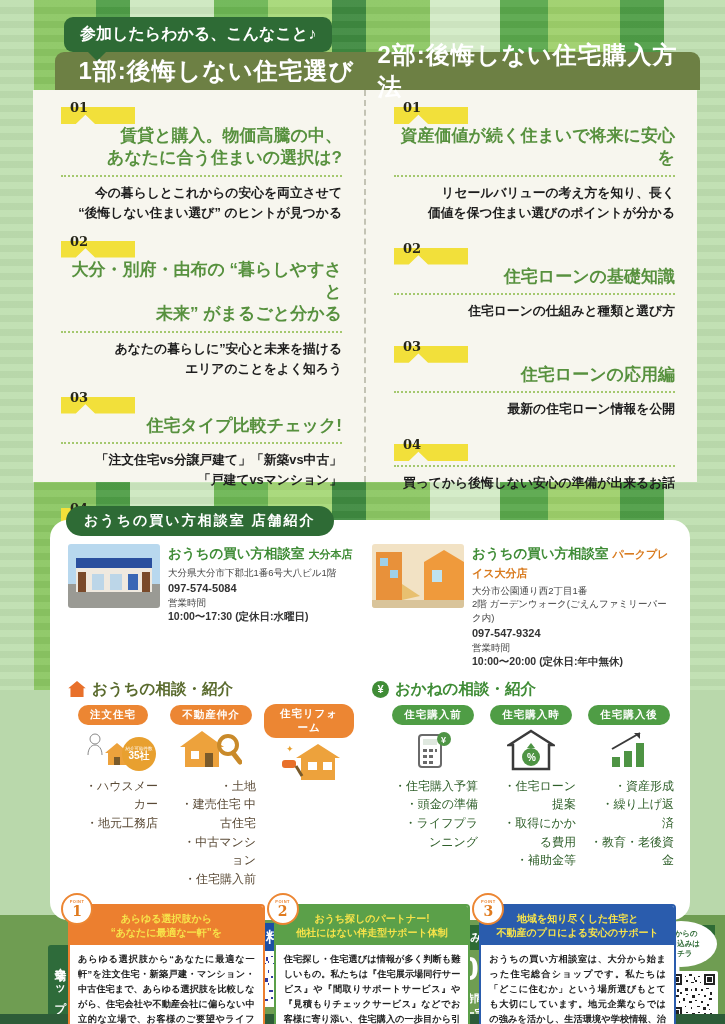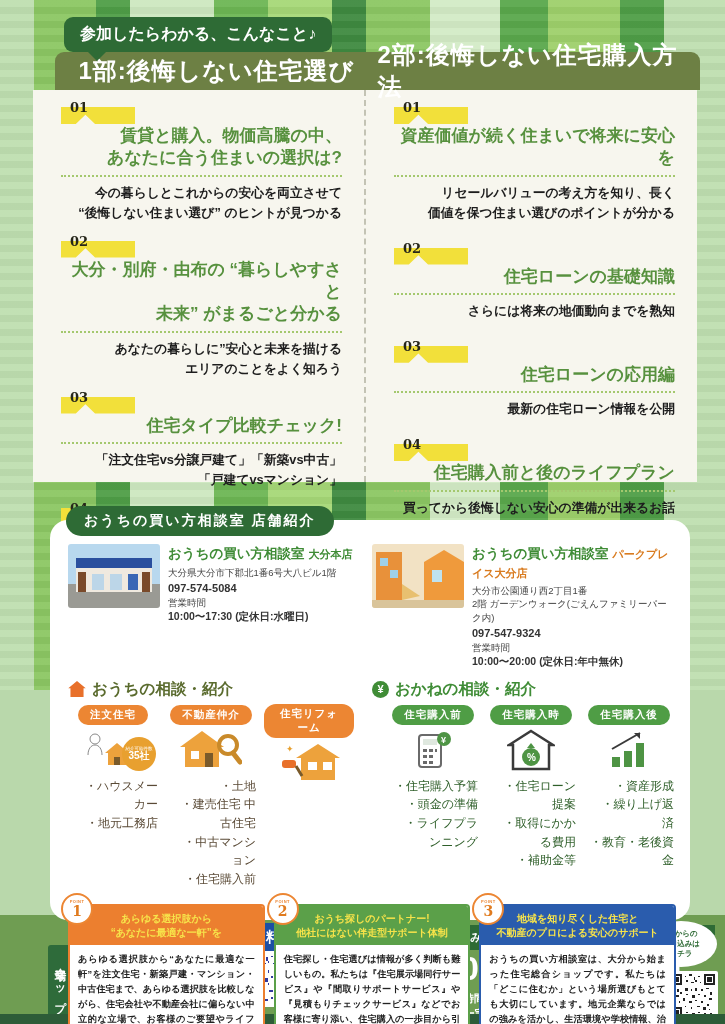--- a/index.html
+++ b/index.html
@@ -245,37 +245,36 @@
       <div class="item-desc">リセールバリューの考え方を知り、長く
 価値を保つ住まい選びのポイントが分かる</div>
     </div>
     <div class="item" style="margin-bottom:18px">
       <div class="flag-wrap">
           <div class="flag"></div>
           <div class="flag-num">02</div>
         </div>
       <div class="item-title">住宅ローンの基礎知識</div>
       <div class="item-sep"></div>
-      <div class="item-desc">さらには将来の地価動向までを熟知</div>
+      <div class="item-desc">住宅ローンの仕組みと種類と選び方</div>
     </div>
     <div class="item" style="margin-bottom:18px">
       <div class="flag-wrap">
           <div class="flag"></div>
           <div class="flag-num">03</div>
         </div>
       <div class="item-title">住宅ローンの応用編</div>
       <div class="item-sep"></div>
       <div class="item-desc">最新の住宅ローン情報を公開</div>
     </div>
     <div class="item">
       <div class="flag-wrap">
           <div class="flag"></div>
           <div class="flag-num">04</div>
         </div>
-      <div class="item-title">住宅購入前と後のライフプラン</div>
       <div class="item-sep"></div>
       <div class="item-desc">買ってから後悔しない安心の準備が出来るお話</div>
     </div>
   </div>
 </div>
 
 <div class="card">
   <div class="card-badge">おうちの買い方相談室 店舗紹介</div>
 
   <div class="stores">

